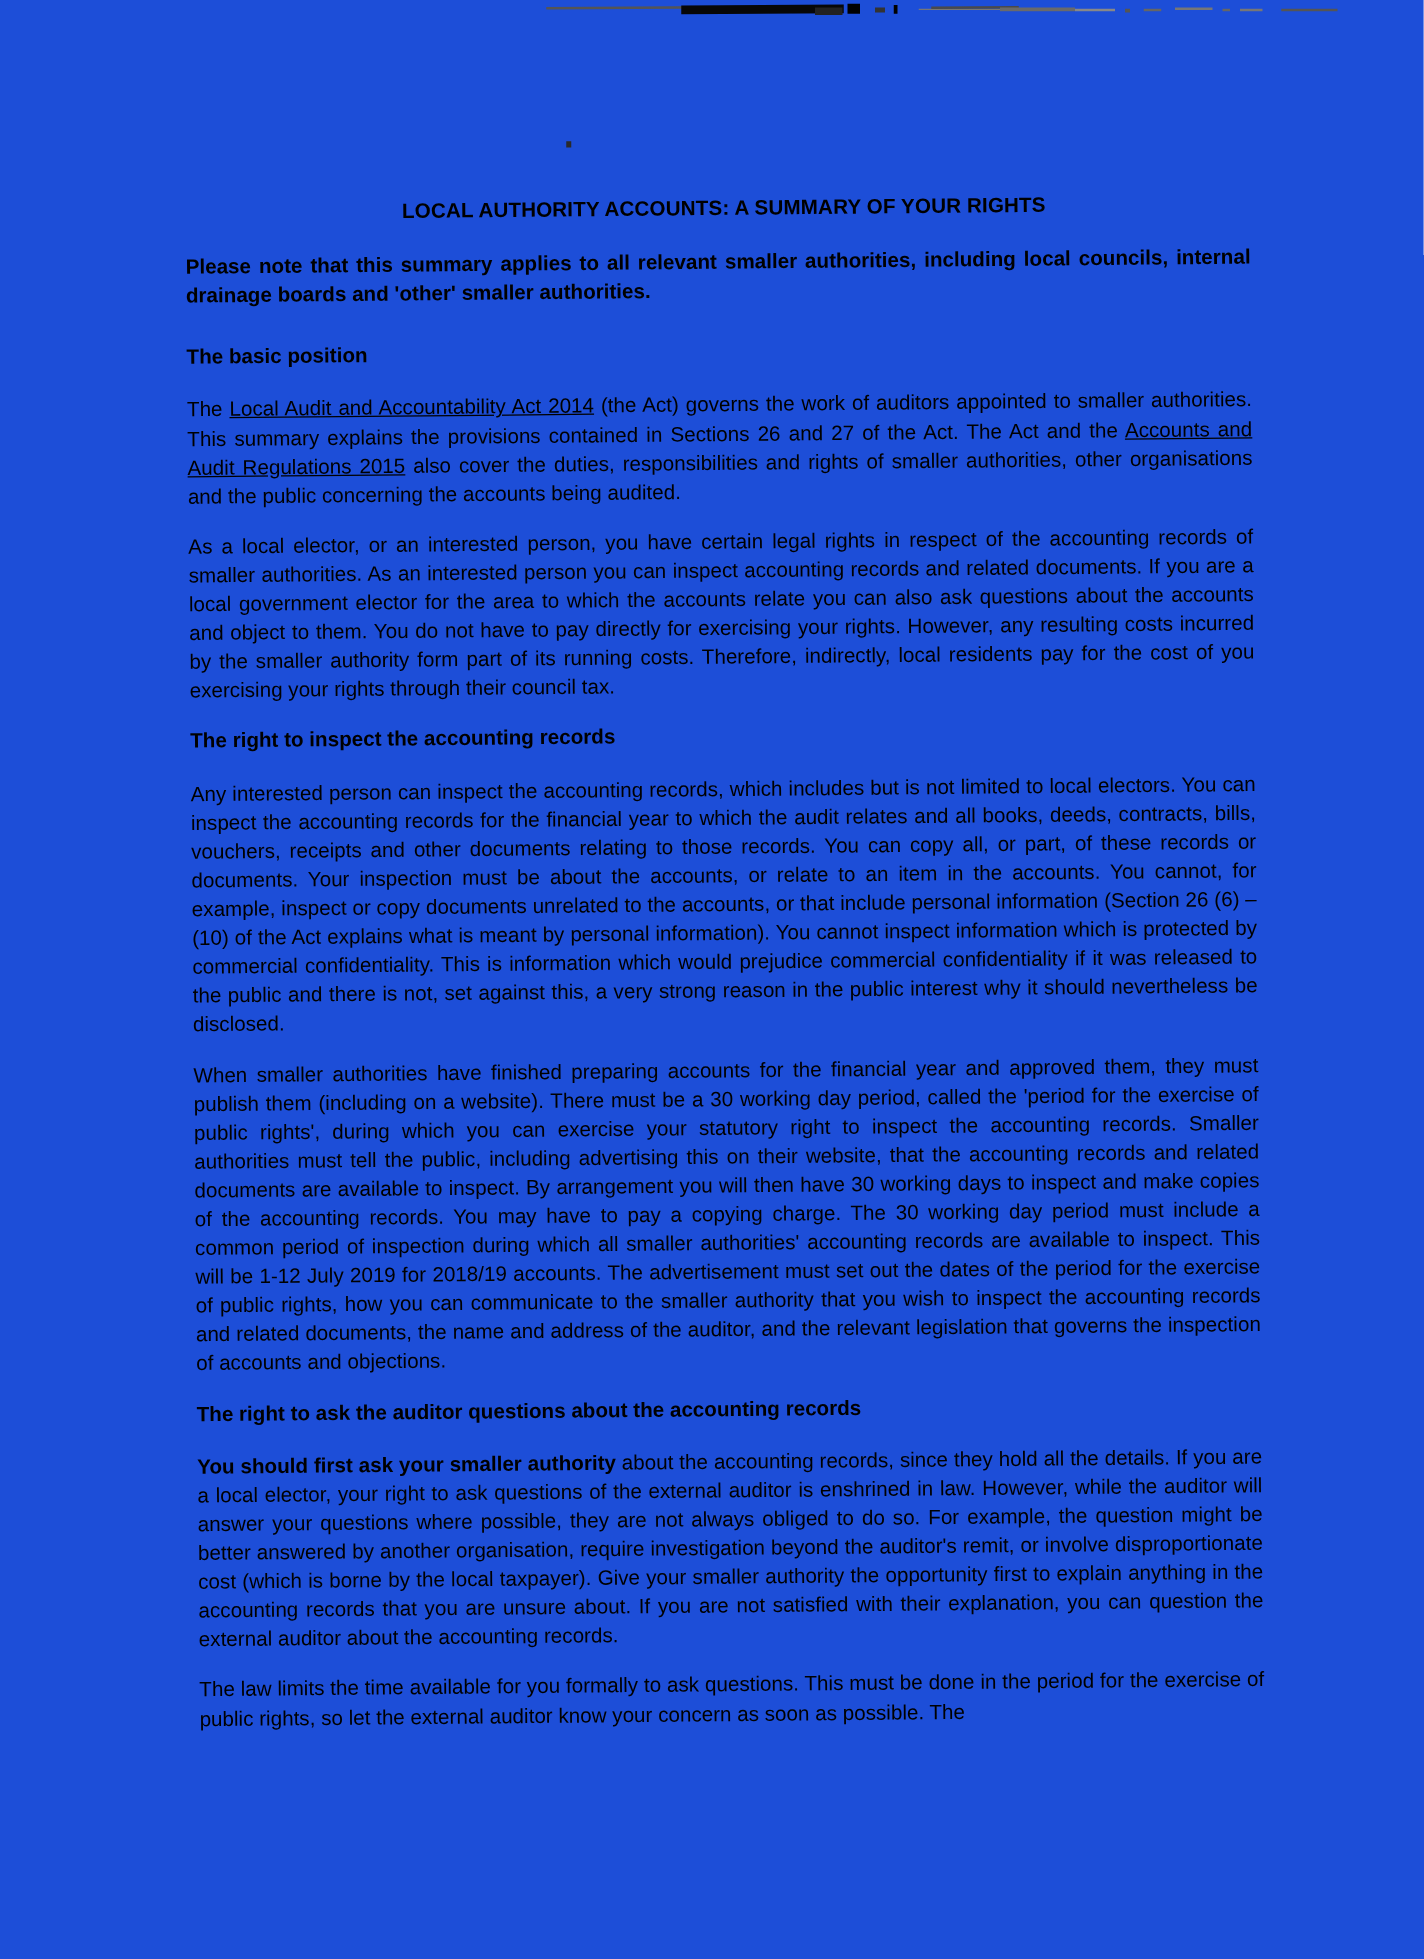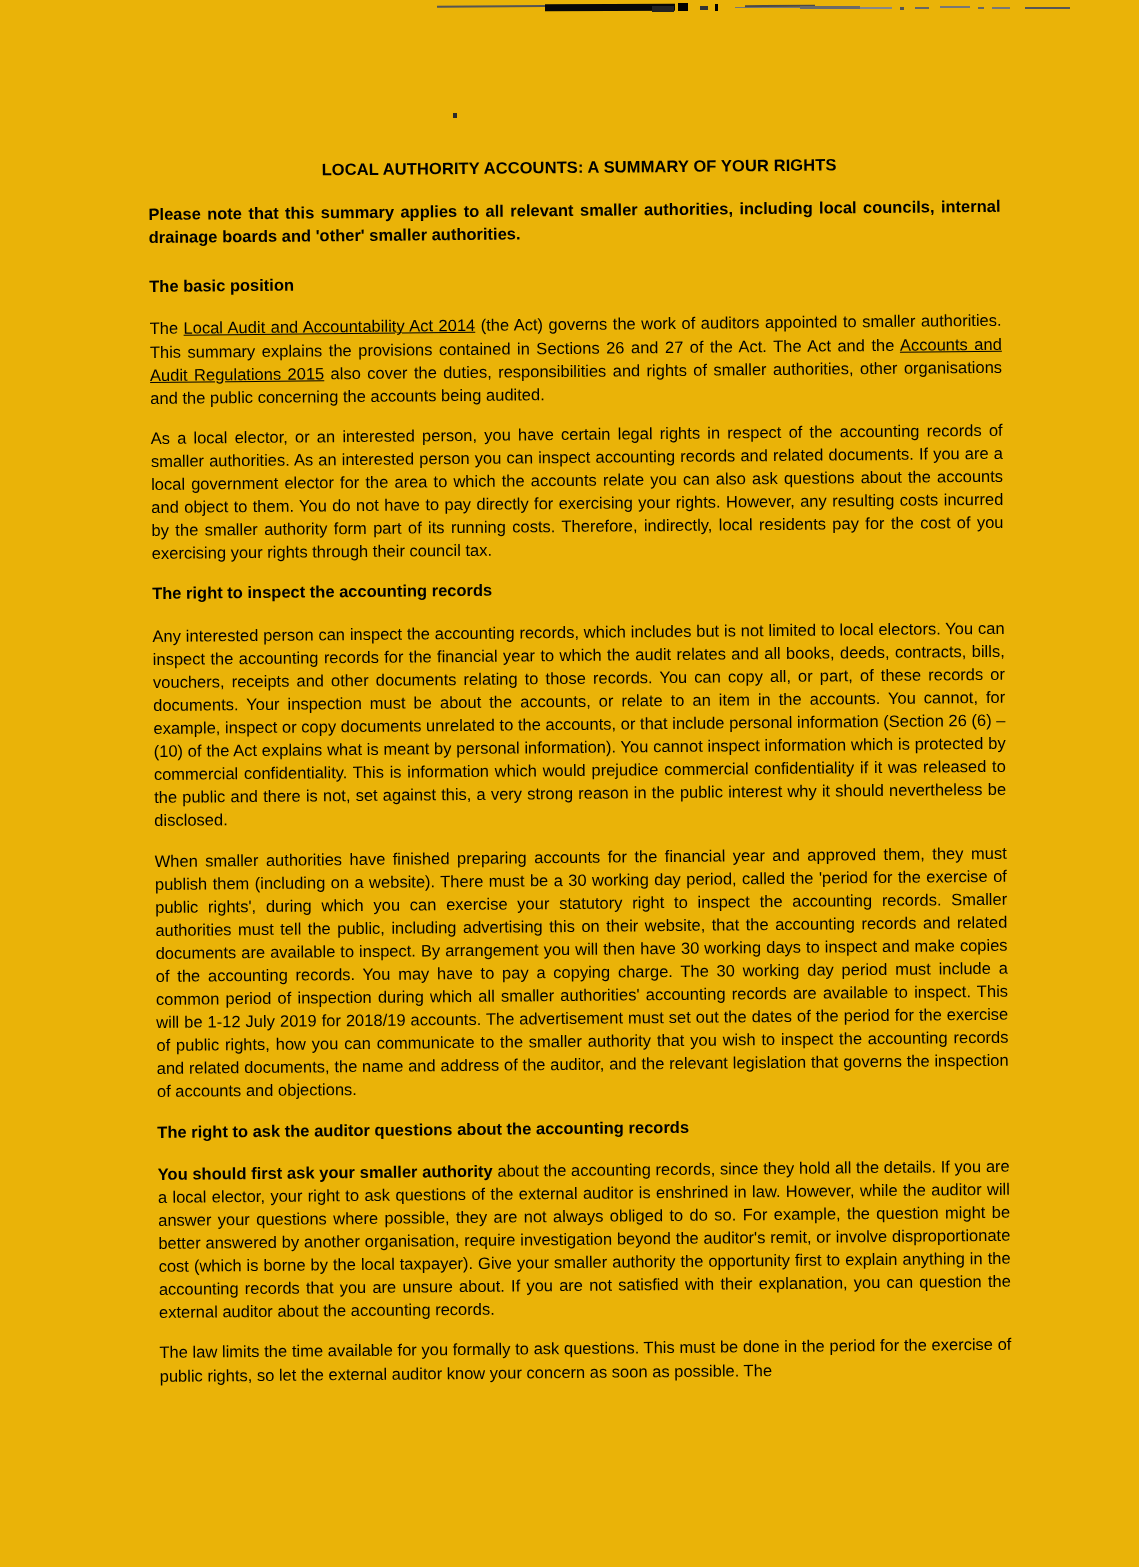--- a/index.html
+++ b/index.html
@@ -8,21 +8,21 @@
     background: #ffffff;
   }
   body {
     font-family: "Liberation Sans", sans-serif;
     color: #000000;
   }
   .page {
     position: relative;
     width: 1139px;
     height: 1567px;
-    background: #eab308;
+    background: #1d4ed8;
     overflow: hidden;
   }
 
   
   .scan-edge {
     position: absolute;
     top: 0;
     left: 0;
     width: 1139px;
     height: 18px;

